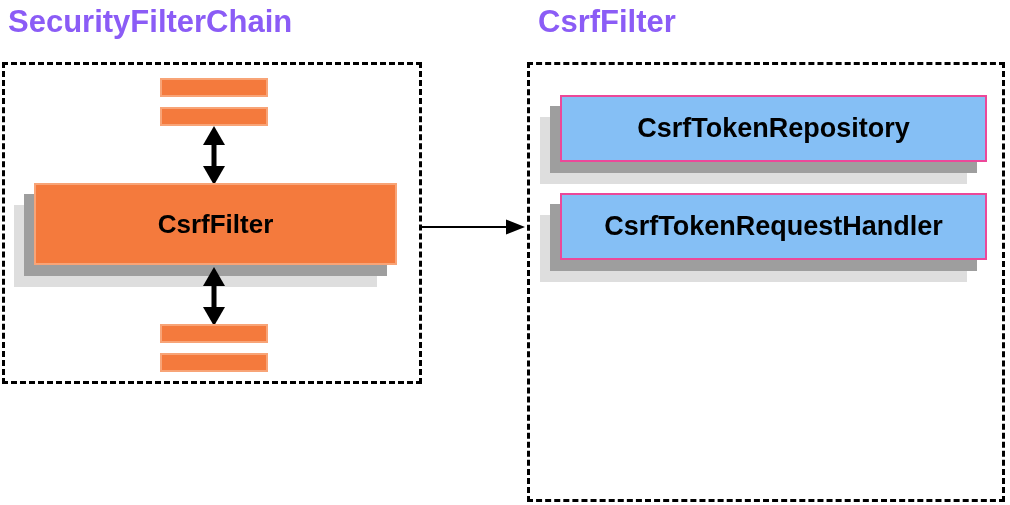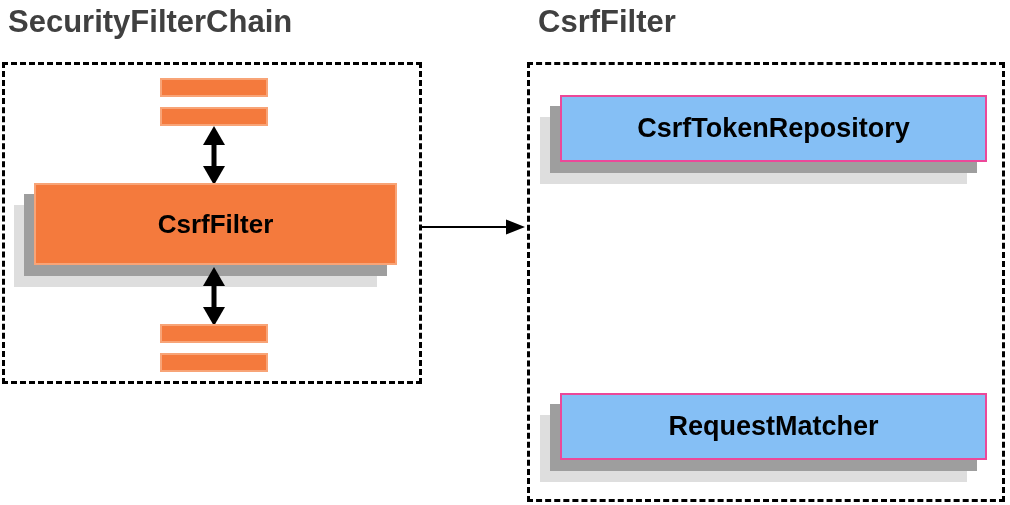--- a/index.html
+++ b/index.html
@@ -11,21 +11,21 @@
     width: 1010px;
     height: 505px;
     background: #ffffff;
     overflow: hidden;
   }
 
   .panel-title {
     position: absolute;
     font-size: 31px;
     font-weight: bold;
-    color: #404040;
+    color: #8b5cf6;
     white-space: nowrap;
     letter-spacing: 0px;
   }
   .title-left  { left: 8px;   top: 4px; }
   .title-right { left: 538px; top: 4px; }
 
   .dashed-panel {
     position: absolute;
     border: 3px dashed #000000;
     background: transparent;
@@ -122,19 +122,19 @@
     <rect x="0" y="9" width="88" height="2" fill="#000000"></rect>
     <polygon points="103,10 84,2.5 84,17.5" fill="#000000"></polygon>
   </svg>
 
   <div class="dashed-panel panel-right"></div>
 
   <div class="blue-node blue-1">
     <span class="node-label">CsrfTokenRepository</span>
   </div>
 
+  <div class="blue-node blue-2">
+    <span class="node-label">CsrfTokenRequestHandler</span>
+  </div>
 
 
-  <div class="blue-node blue-4">
-    <span class="node-label">RequestMatcher</span>
-  </div>
 
 </div>
 
 </body></html>

